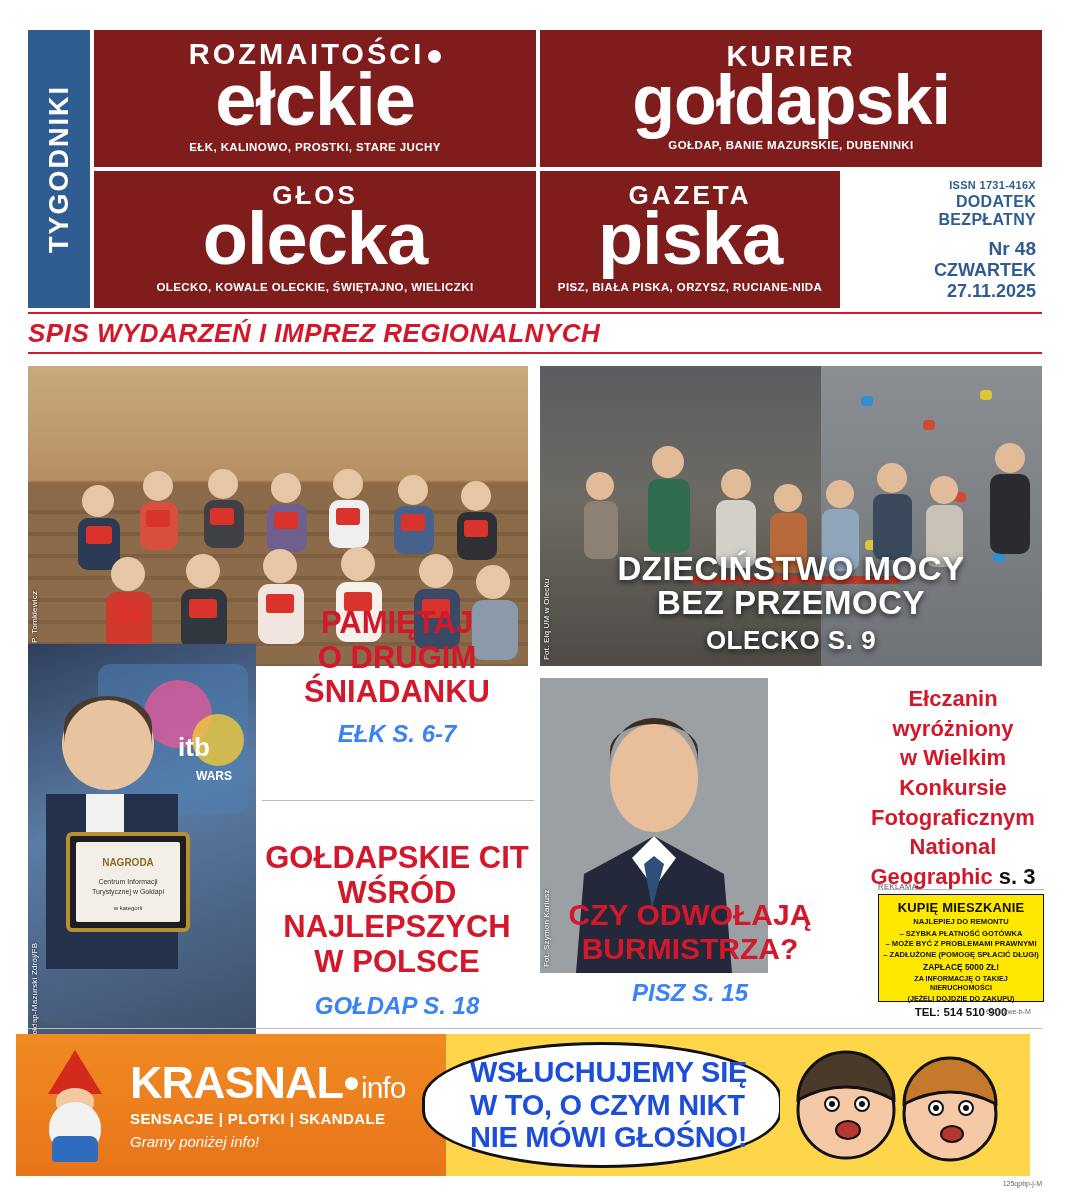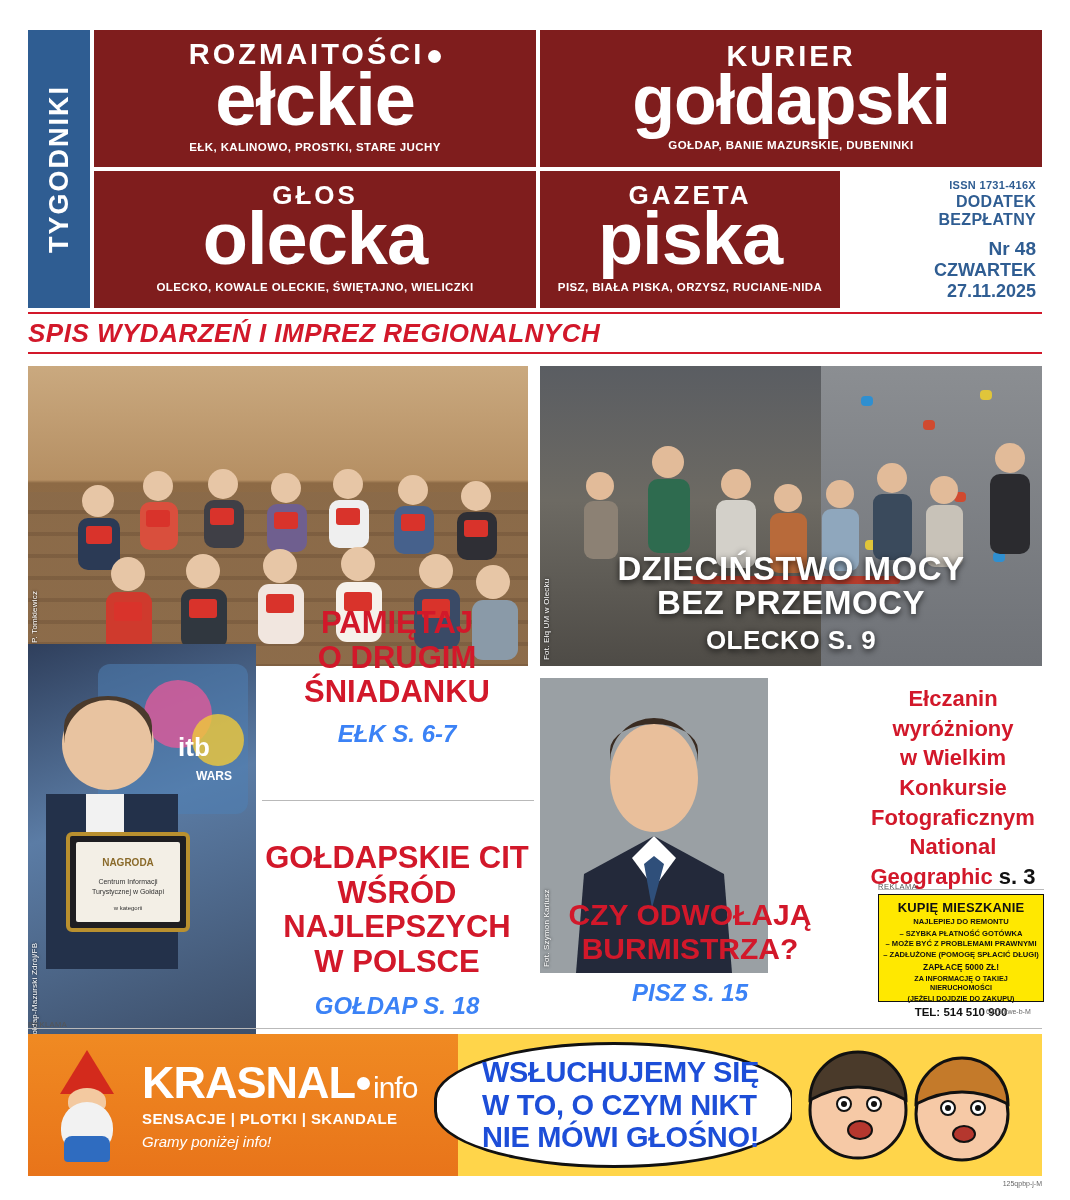--- a/index.html
+++ b/index.html
@@ -151,21 +151,21 @@
   #ad-yellow .ad-s { font-size:7.6px; font-weight:bold; margin-top:2px; }
   #ad-yellow ul { list-style:none; margin:3px 0 0 0; padding:0; }
   #ad-yellow li { font-size:7.6px; font-weight:bold; line-height:1.35; }
   #ad-yellow .ad-p { font-size:8.4px; font-weight:bold; margin-top:2px; }
   #ad-yellow .ad-n { font-size:7.2px; font-weight:bold; line-height:1.3; margin-top:2px;}
   #ad-yellow .ad-tel { font-size:11.5px; font-weight:bold; margin-top:2px; }
   .ad-code { position:absolute; font-size:7px; color:#666; }
 
   
   #banner {
-    position:absolute; left:28px; top:1034px; width:1014px; height:142px;
+    position:absolute; left:16px; top:1034px; width:1014px; height:142px;
     display:flex; overflow:hidden;
   }
   .ban-left {
     width:430px; background:linear-gradient(180deg,#f08a22,#e8741a);
     display:flex; align-items:center; padding-left:16px; position:relative;
   }
   .gnome { width:86px; height:110px; position:relative; flex:0 0 auto; }
   .gnome .hat { position:absolute; left:16px; top:0; width:0; height:0;
     border-left:27px solid transparent; border-right:27px solid transparent;
     border-bottom:44px solid #d32a1c; }

